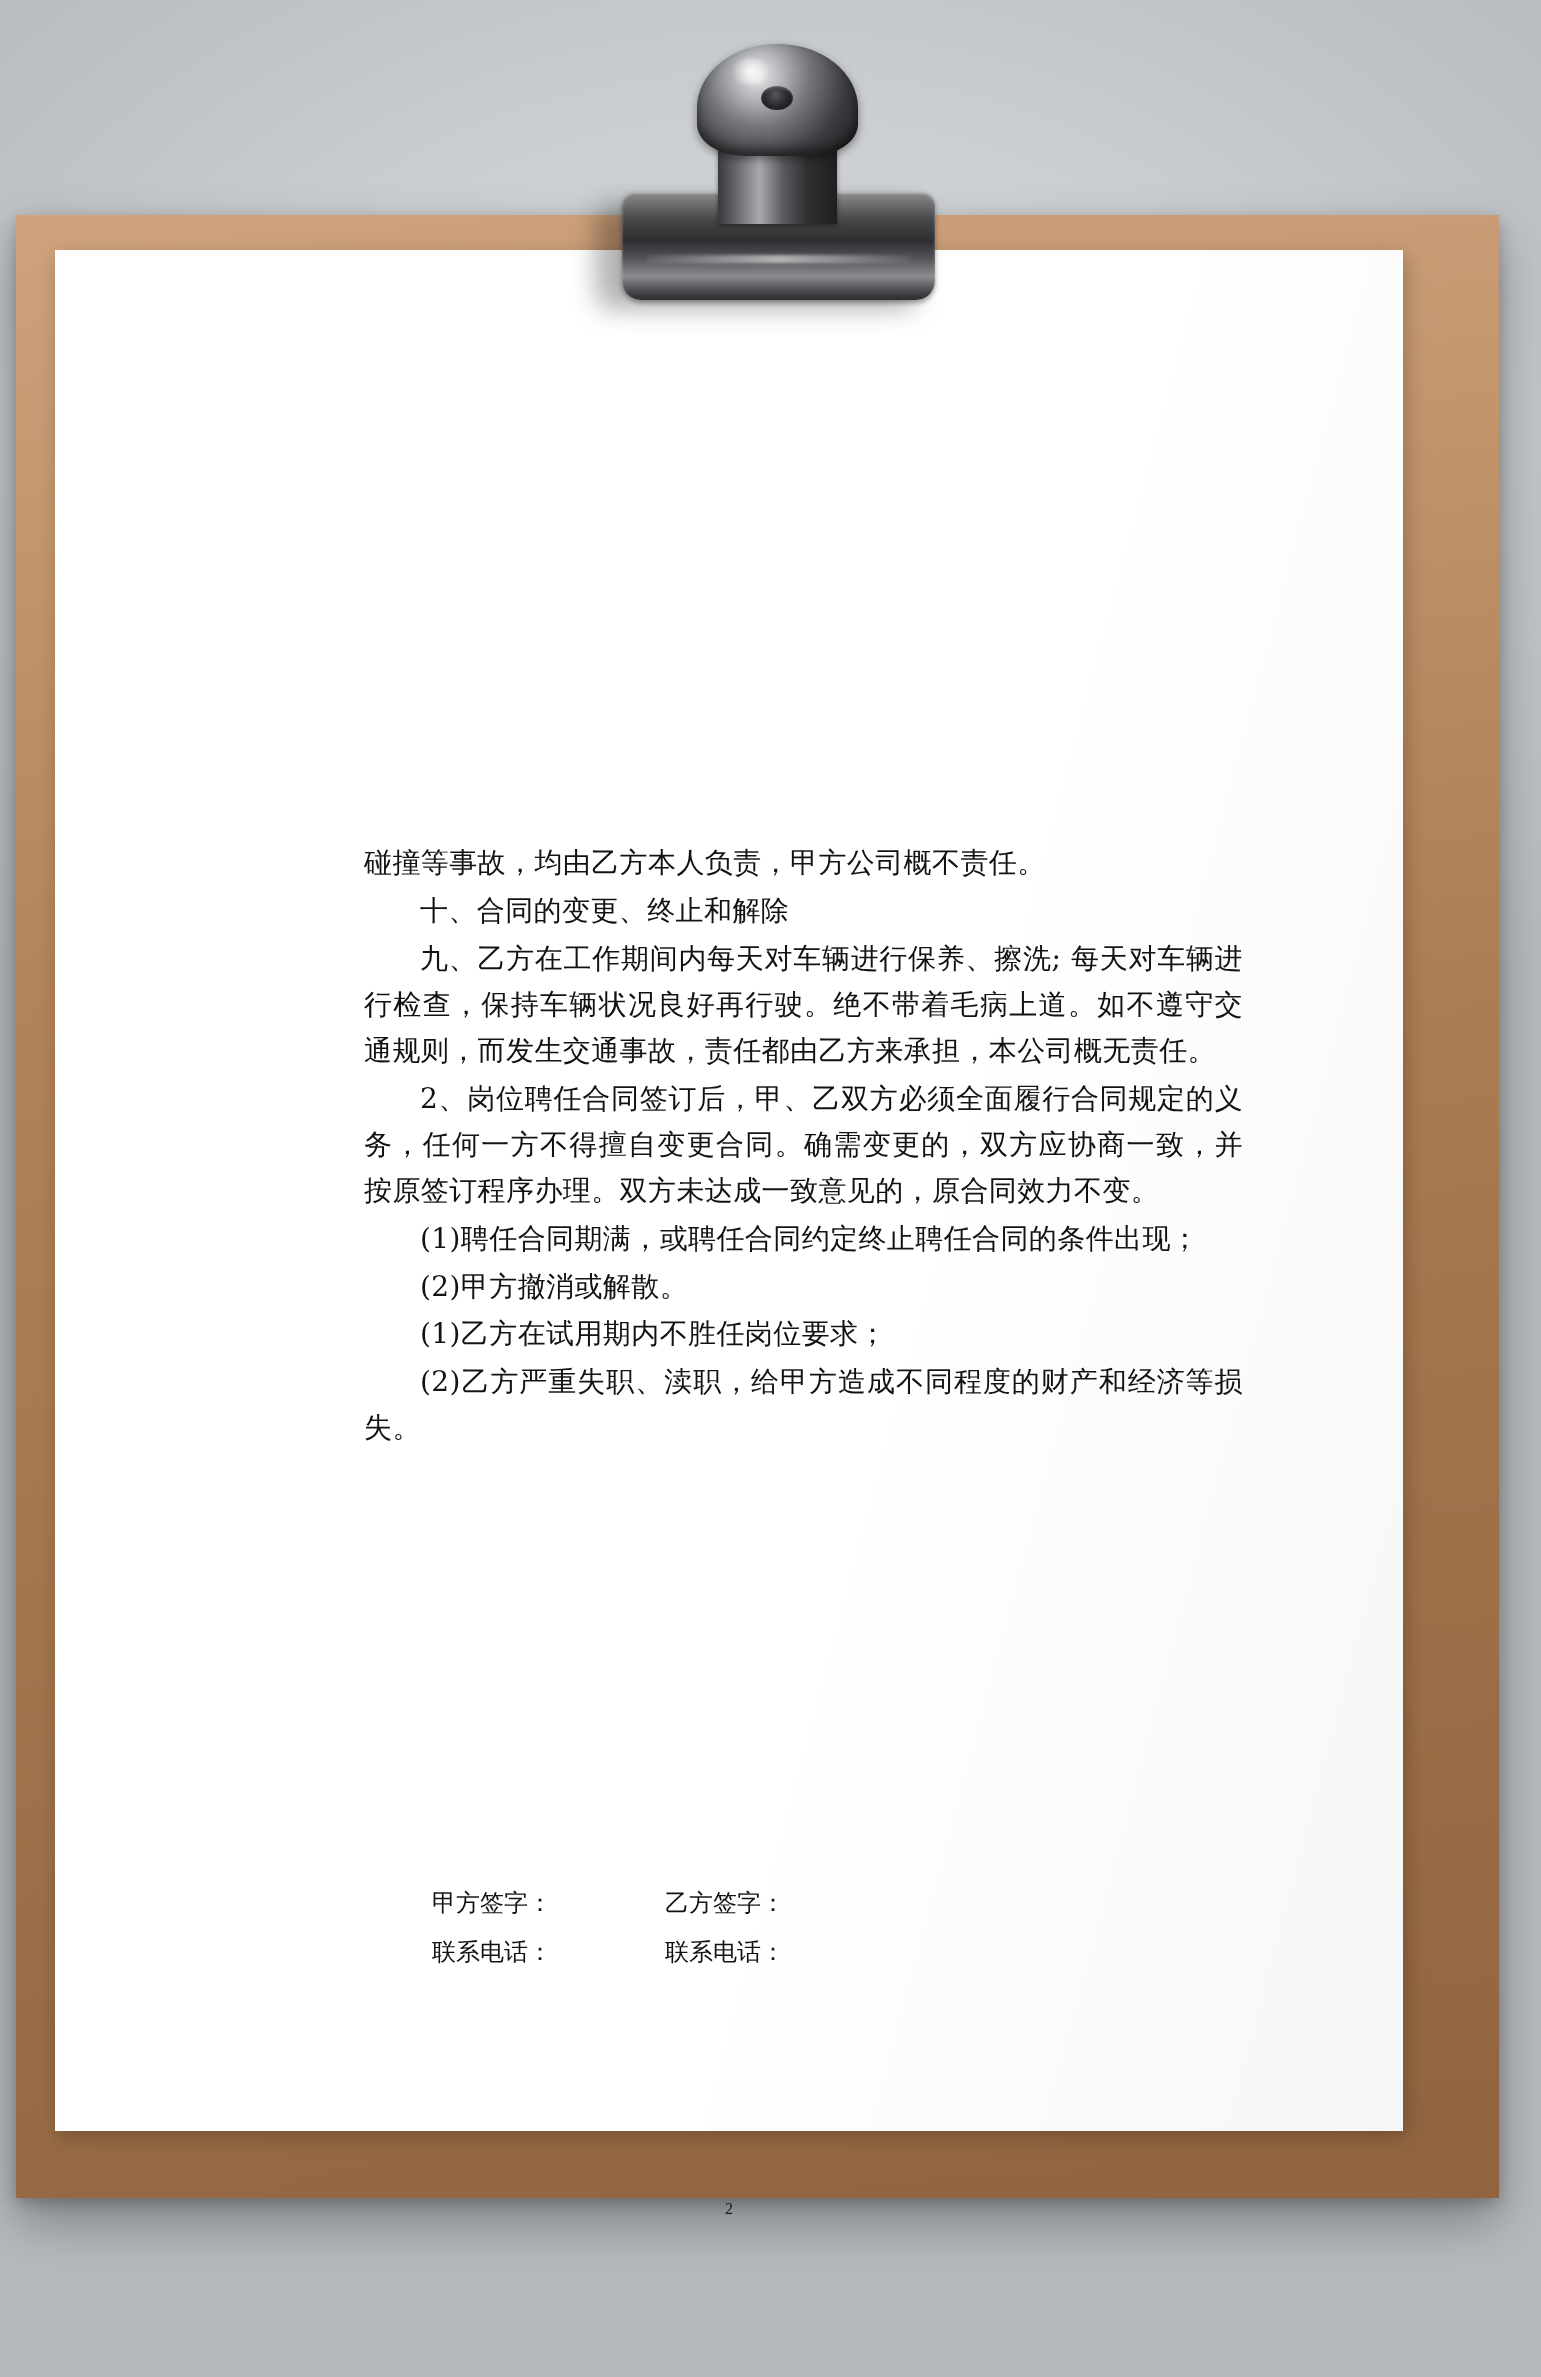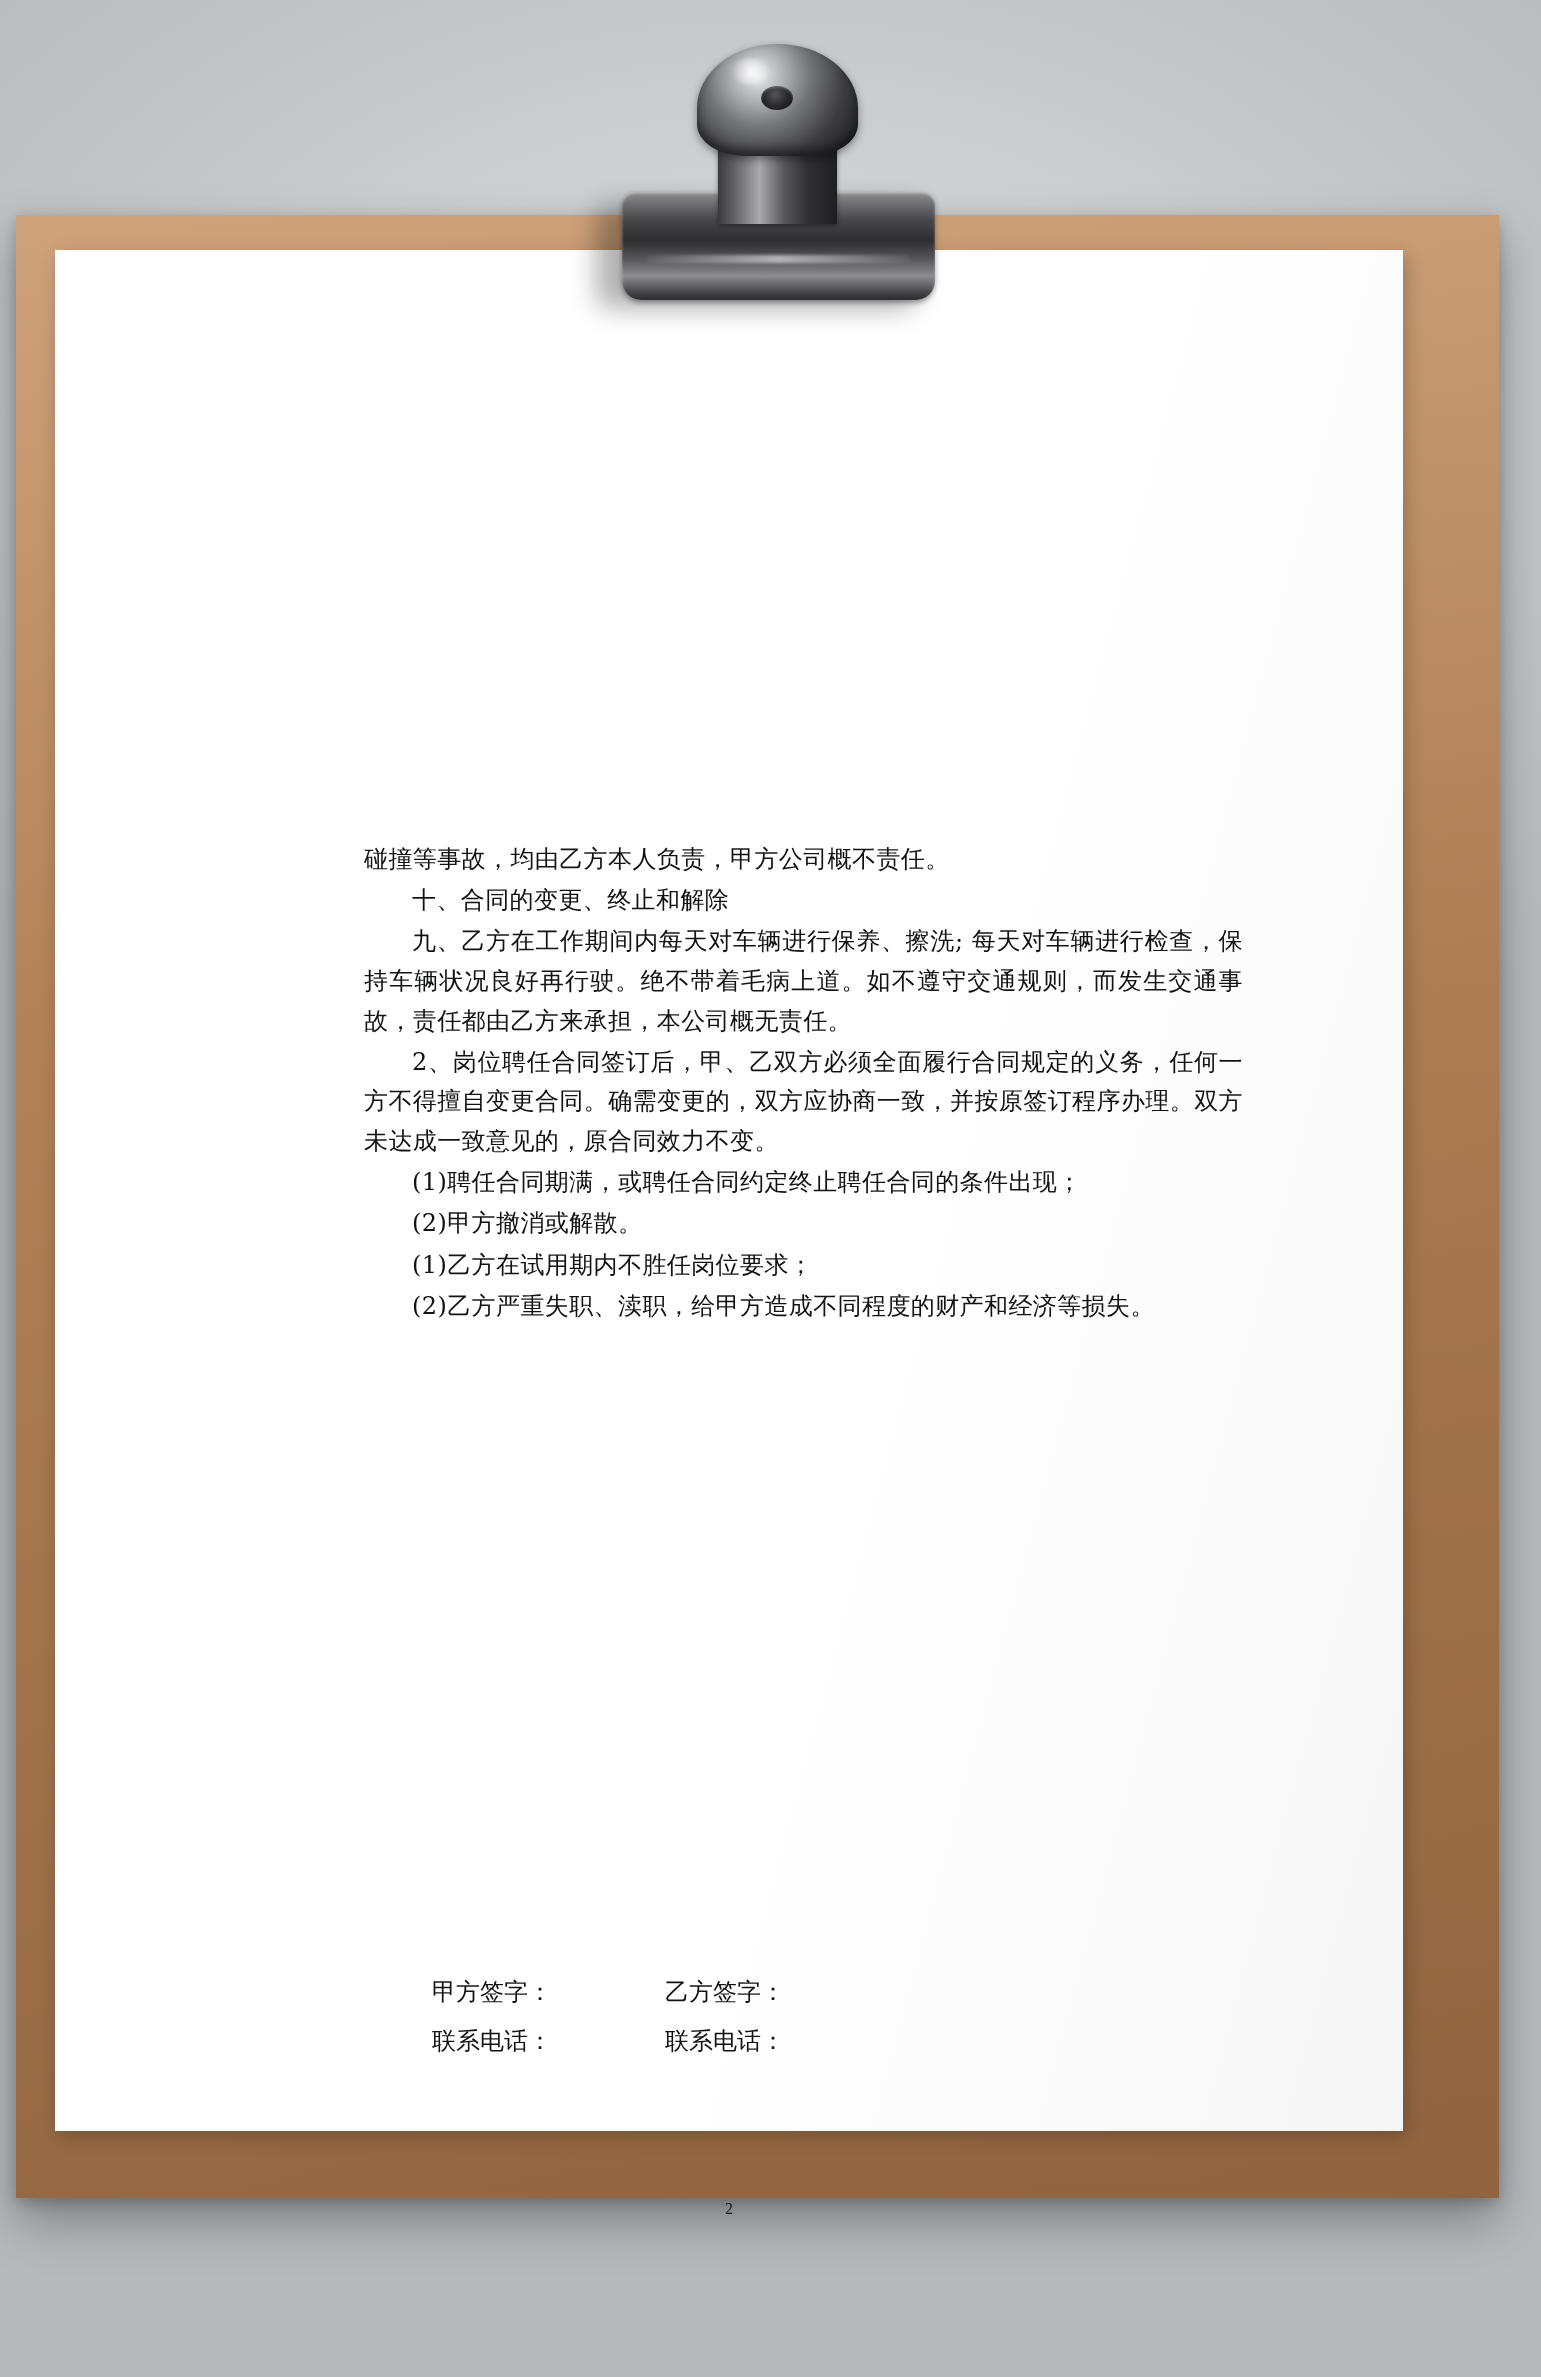--- a/index.html
+++ b/index.html
@@ -143,34 +143,34 @@
     filter: blur(0.8px);
   }
 
   
   .doc-body {
     position: absolute;
     left: 309px;
     top: 590px;
     width: 879px;
     color: #111214;
-    font-size: 24px;
+    font-size: 28px;
     line-height: 1.65;
     letter-spacing: 0.4px;
     text-align: justify;
   }
   .doc-body p {
     margin: 0 0 1.6px 0;
   }
   .indent { text-indent: 2em; }
 
   .sig-block {
     position: absolute;
     left: 377px;
-    top: 1718px;
+    top: 1629px;
     width: 722px;
     font-size: 24px;
     color: #111214;
     line-height: 2.05;
   }
   .sig-row {
     display: flex;
   }
   .sig-col-a { width: 233px; }
   .sig-col-b { width: 321px; }

